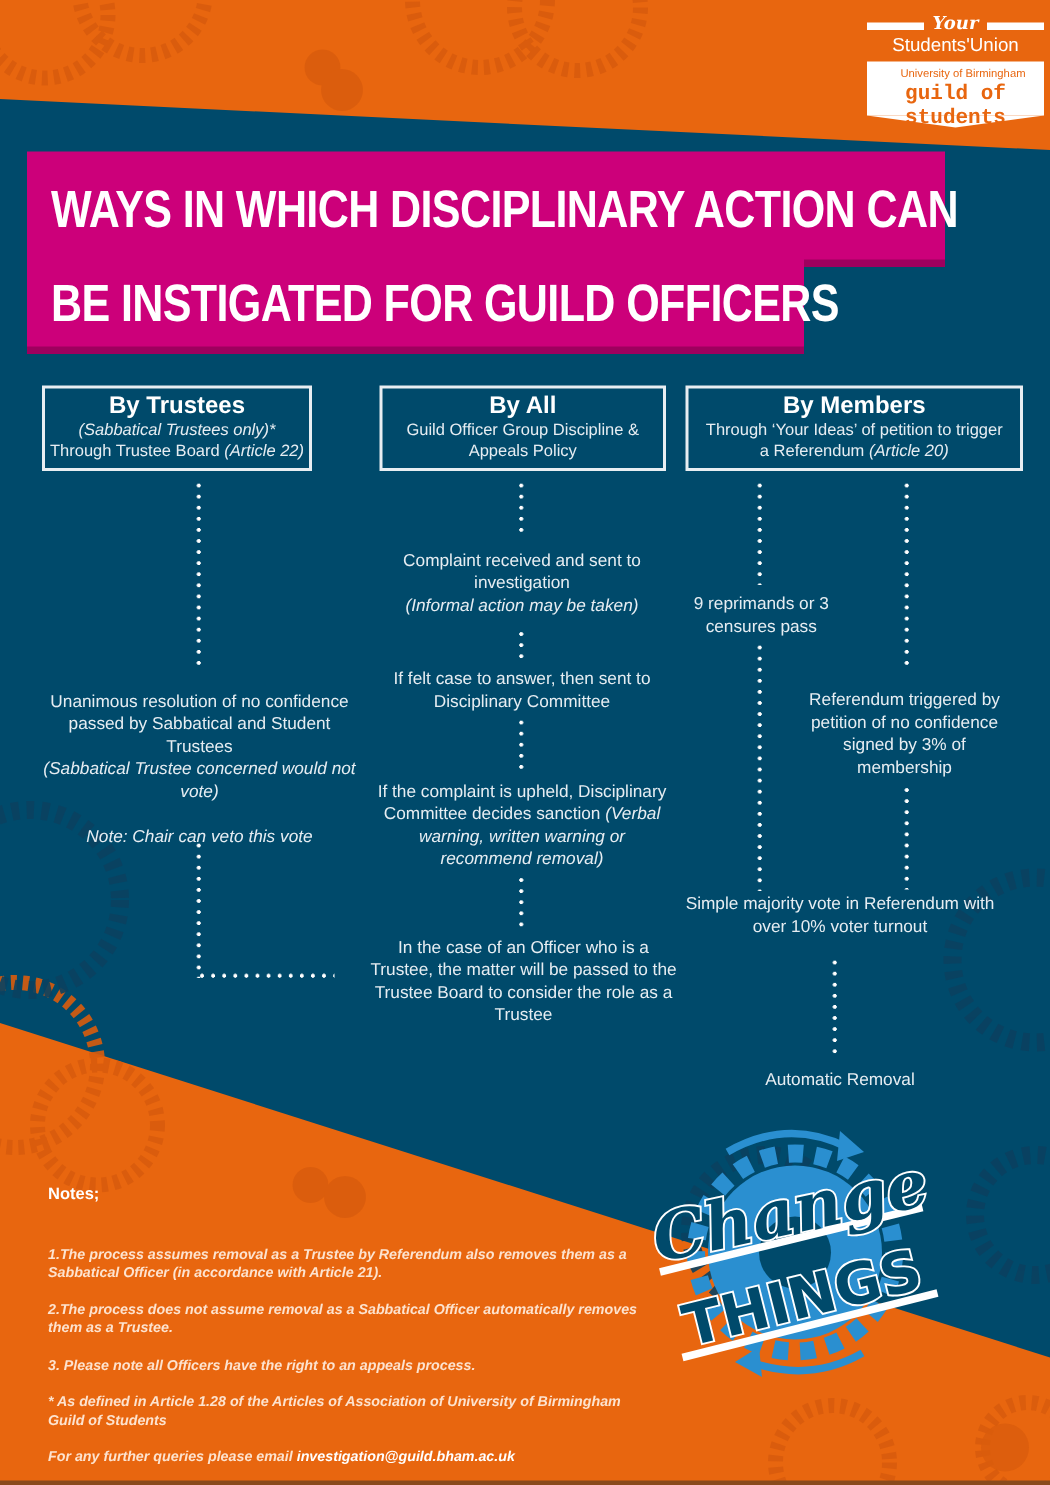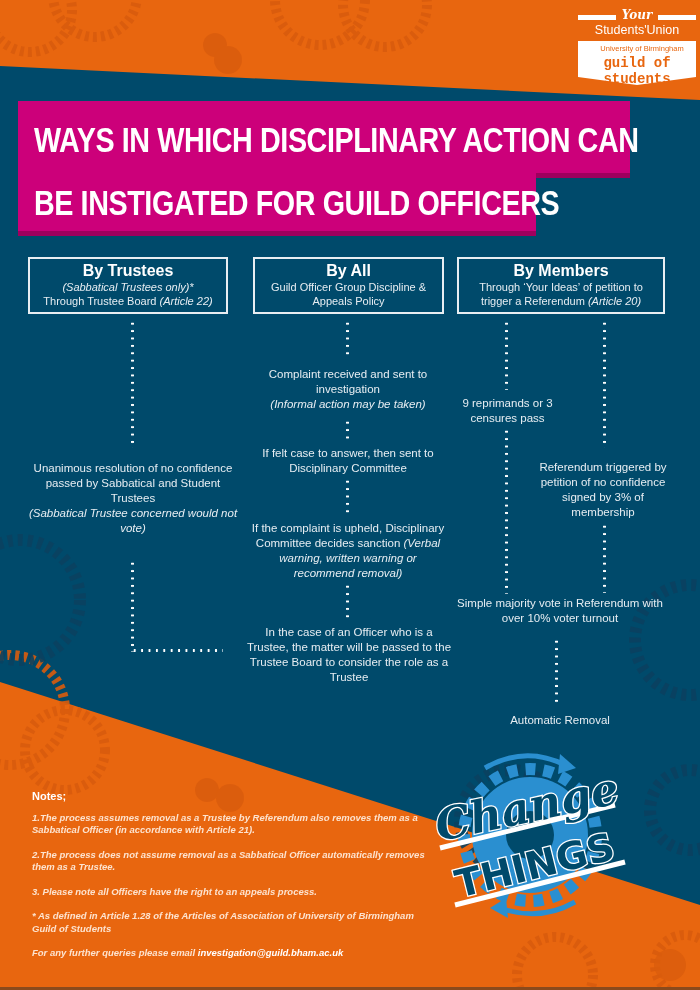--- a/index.html
+++ b/index.html
@@ -18,21 +18,21 @@
   .title-box2 { position:absolute; left:18px; top:165px; width:518px; height:66px; background:#cc007a; box-shadow:0 5px 0 #9e005e; }
   .title { position:absolute; left:34px; top:108px; width:600px; color:#fff; font-family:"Liberation Sans", sans-serif; font-weight:bold; font-size:35px; line-height:63px; letter-spacing:-0.5px; transform:scaleX(0.82); transform-origin:left top; white-space:nowrap; }
   .hbox { position:absolute; top:257px; height:57px; border:2px solid #e8eef2; box-sizing:border-box; color:#fff; text-align:center; font-family:"Liberation Sans", sans-serif; }
   .hbox .h { font-weight:bold; font-size:16px; margin-top:3px; line-height:18px; }
   .hbox .s { font-size:11px; line-height:14px; color:#e6edf2; }
   .node { position:absolute; color:#e6edf2; text-align:center; font-family:"Liberation Sans", sans-serif; font-size:11.5px; line-height:15px; }
   i { font-style:italic; }
   .vdots { position:absolute; width:3px; background-image:radial-gradient(circle, #fff 1.2px, transparent 1.4px); background-size:3px 7.4px; background-repeat:repeat-y; }
   .hdots { position:absolute; height:3px; background-image:radial-gradient(circle, #fff 1.2px, transparent 1.4px); background-size:7.4px 3px; background-repeat:repeat-x; }
   .notes { position:absolute; left:32px; top:790px; width:400px; color:#fde3cf; font-family:"Liberation Sans", sans-serif; font-size:9.5px; line-height:12.5px; }
-  .notes .nt { color:#fff; font-weight:bold; font-size:11px; margin-bottom:9px; }
+  .notes .nt { color:#fff; font-weight:bold; font-size:11px; margin-bottom:28px; }
   .notes p { margin:0 0 12px 0; font-style:italic;font-weight:bold; }
   .notes b { color:#fff; }
   .ct { position:absolute; left:430px; top:740px; width:200px; height:180px; }
 </style>
 </head>
 <body>
 
 <svg class="bg-svg" viewBox="0 0 700 990">
   <rect x="0" y="0" width="700" height="990" fill="#e8660f"></rect>
   <polygon points="0,66 700,100 700,905 0,682" fill="#004a6b"></polygon>
@@ -73,38 +73,39 @@
   <div class="gos">guild of students</div>
 </div>
 
 <div class="title-box1"></div>
 <div class="title-box2"></div>
 <div class="title">
   <div>WAYS IN WHICH DISCIPLINARY ACTION CAN</div>
   <div>BE INSTIGATED FOR GUILD OFFICERS</div>
 </div>
 
-<div class="hbox" style="left:28px; width:200px;">
+<div class="hbox" style="left:28px; width:180px;">
   <div class="h">By Trustees</div>
   <div class="s"><i>(Sabbatical Trustees only)*</i></div>
   <div class="s"><span>Through Trustee Board </span><i>(Article 22)</i></div>
 </div>
 <div class="hbox" style="left:253px; width:191px;">
   <div class="h">By All</div>
   <div class="s" style="padding:0 6px;">Guild Officer Group Discipline &amp; Appeals Policy</div>
 </div>
-<div class="hbox" style="left:457px; width:208px;text-align:center;">
+<div class="hbox" style="left:457px; width:225px;text-align:center;">
   <div class="h">By Members</div>
   <div class="s" style="padding:0 8px;"><span>Through ‘Your Ideas’ of petition to trigger a Referendum </span><i>(Article 20)</i></div>
 </div>
 
 <div class="vdots" style="left:131px; top:320px; height:128px;"></div>
 <div class="node" style="left:28px; top:461px; width:210px;">
   <div>Unanimous resolution of no confidence passed by Sabbatical and Student Trustees</div>
   <div><i>(Sabbatical Trustee concerned would not vote)</i></div>
+  <div style="margin-top:15px;"><i>Note: Chair can veto this vote</i></div>
 </div>
 <div class="vdots" style="left:131px; top:560px; height:92px;"></div>
 <div class="hdots" style="left:131px; top:649px; width:92px;"></div>
 
 <div class="vdots" style="left:346px; top:320px; height:38px;"></div>
 <div class="node" style="left:248px; top:367px; width:200px;">
   <div>Complaint received and sent to investigation</div>
   <div><i>(Informal action may be taken)</i></div>
 </div>
 <div class="vdots" style="left:346px; top:419px; height:22px;"></div>

